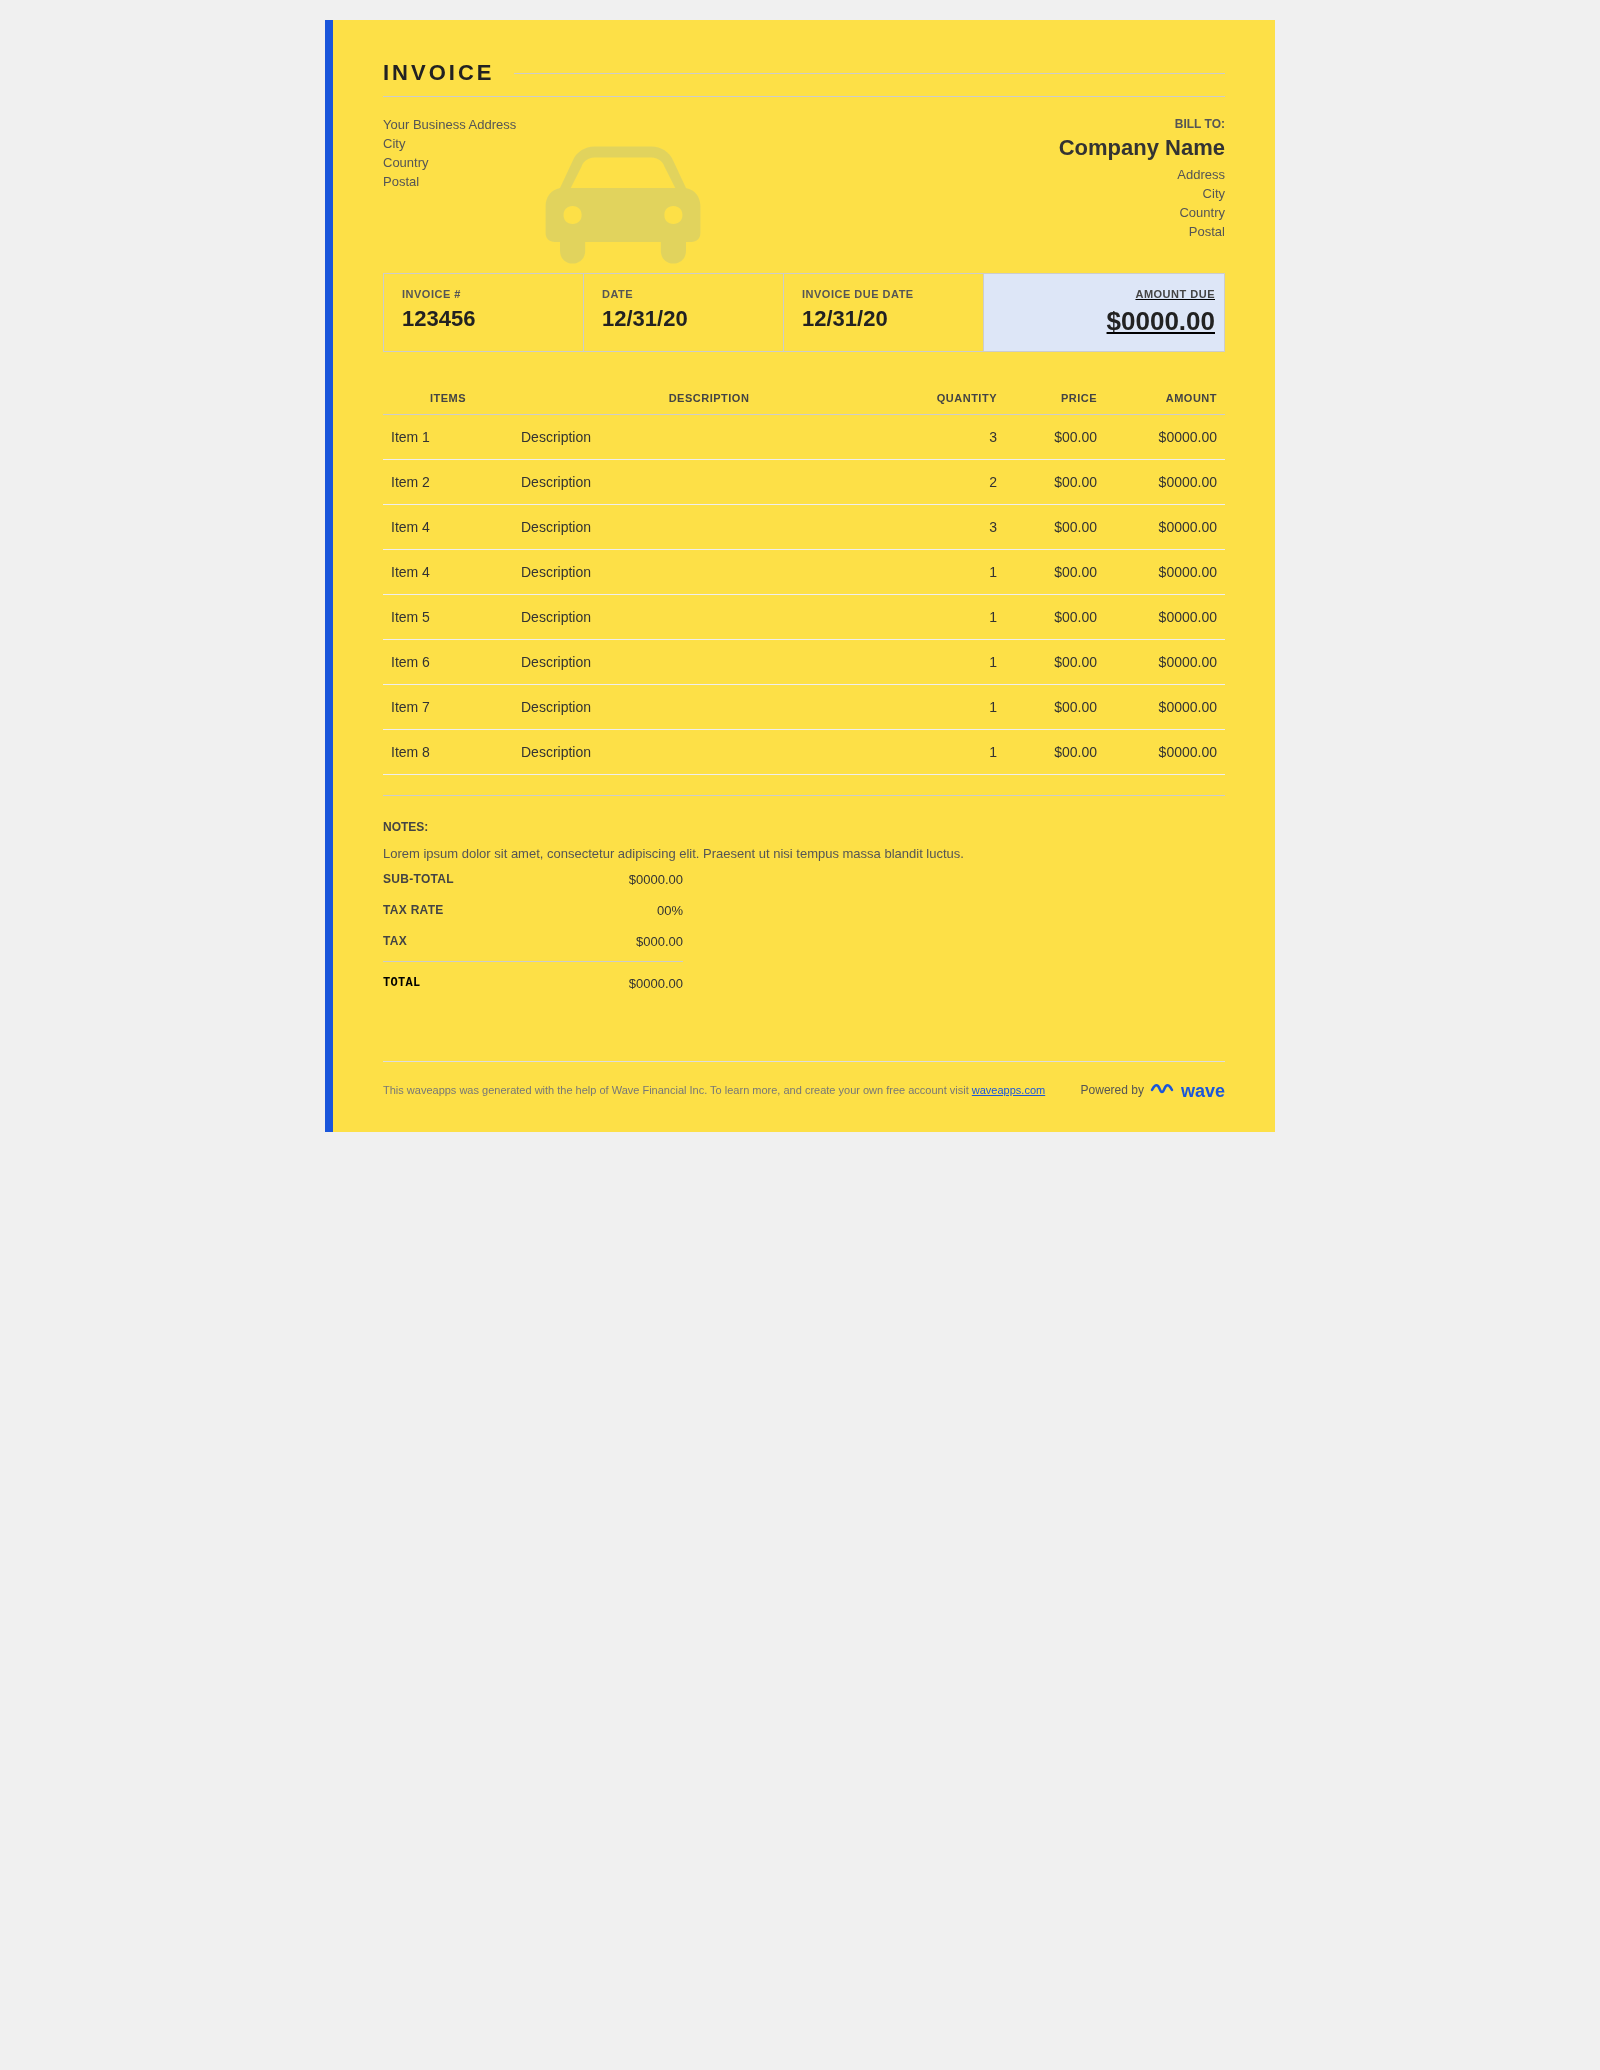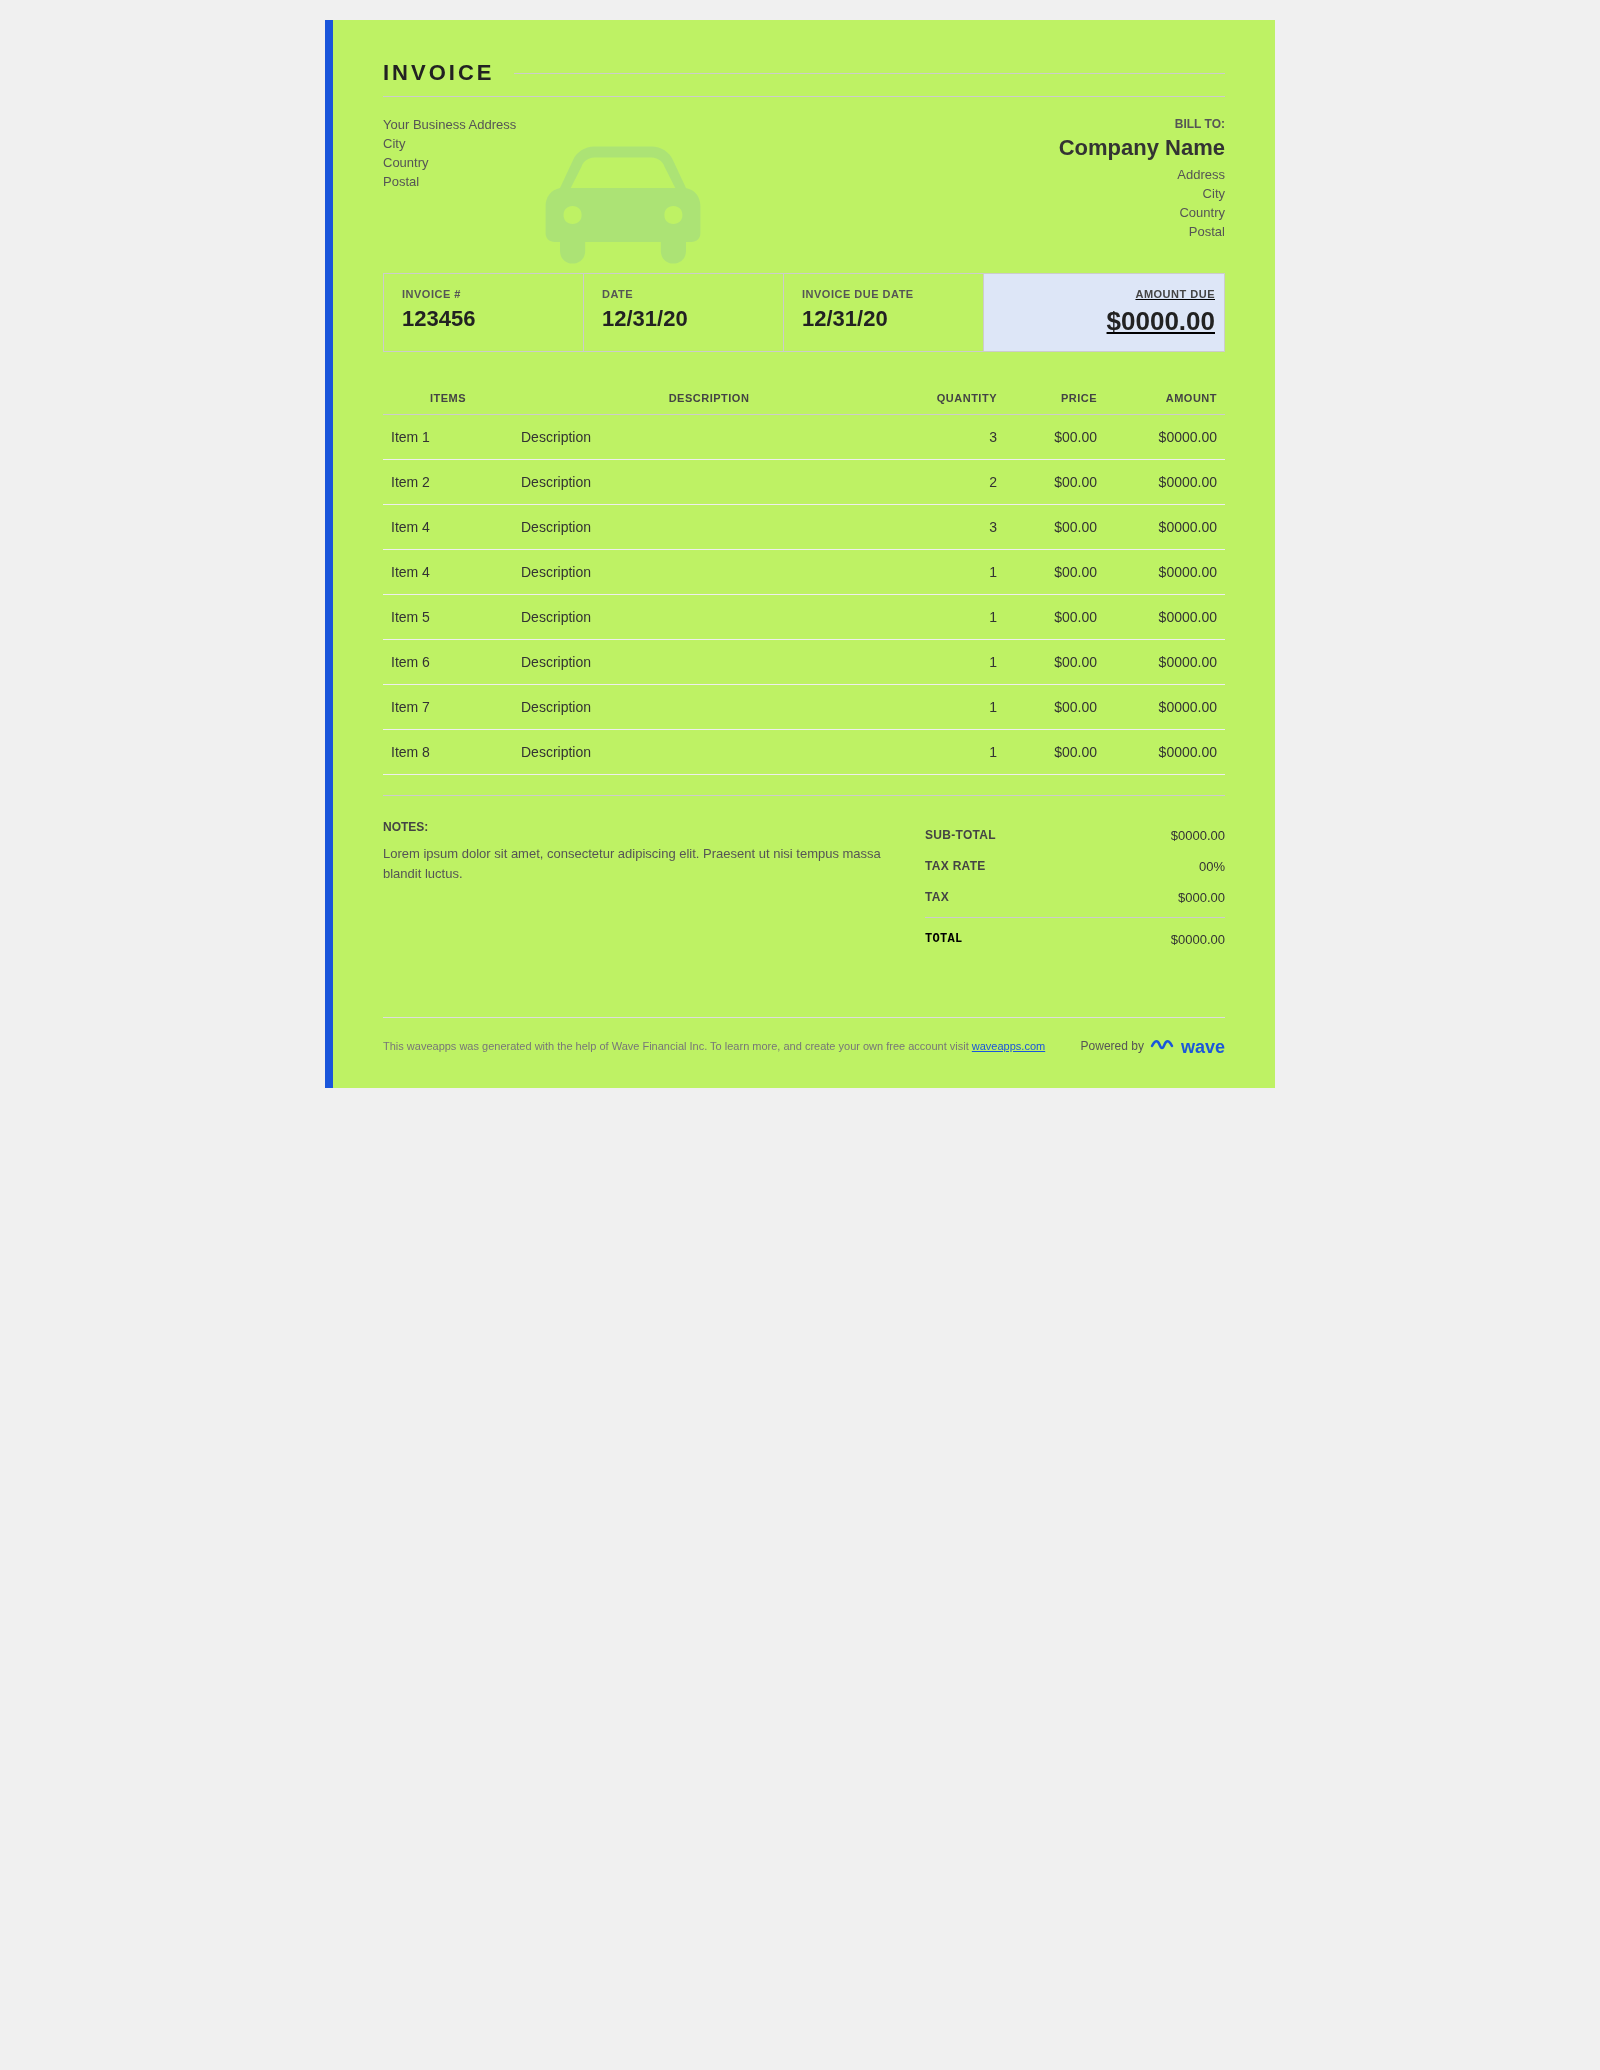--- a/index.html
+++ b/index.html
@@ -5,21 +5,21 @@
     * { margin: 0; padding: 0; box-sizing: border-box; }
     body {
       font-family: Arial, sans-serif;
       background: #f0f0f0;
       display: flex;
       justify-content: center;
       padding: 20px;
     }
     .invoice-page {
       width: 950px;
-      background: #bef264;
+      background: #fde047;
       position: relative;
       overflow: hidden;
     }
     
     .left-accent {
       position: absolute;
       left: 0;
       top: 0;
       width: 8px;
       height: 100%;
@@ -192,20 +192,21 @@
     .col-price { width: 100px; text-align: right; }
     .col-amount { width: 120px; text-align: right; }
 
     
     .footer-section {
       display: flex;
       justify-content: space-between;
       border-top: 1px solid #ccc;
       padding-top: 24px;
       margin-top: 10px;
+      flex-direction: column;
     }
     .notes-section {
       flex: 1;
       padding-right: 40px;
     }
     .notes-label {
       font-size: 12px;
       font-weight: 700;
       color: #444;
       text-transform: uppercase;

